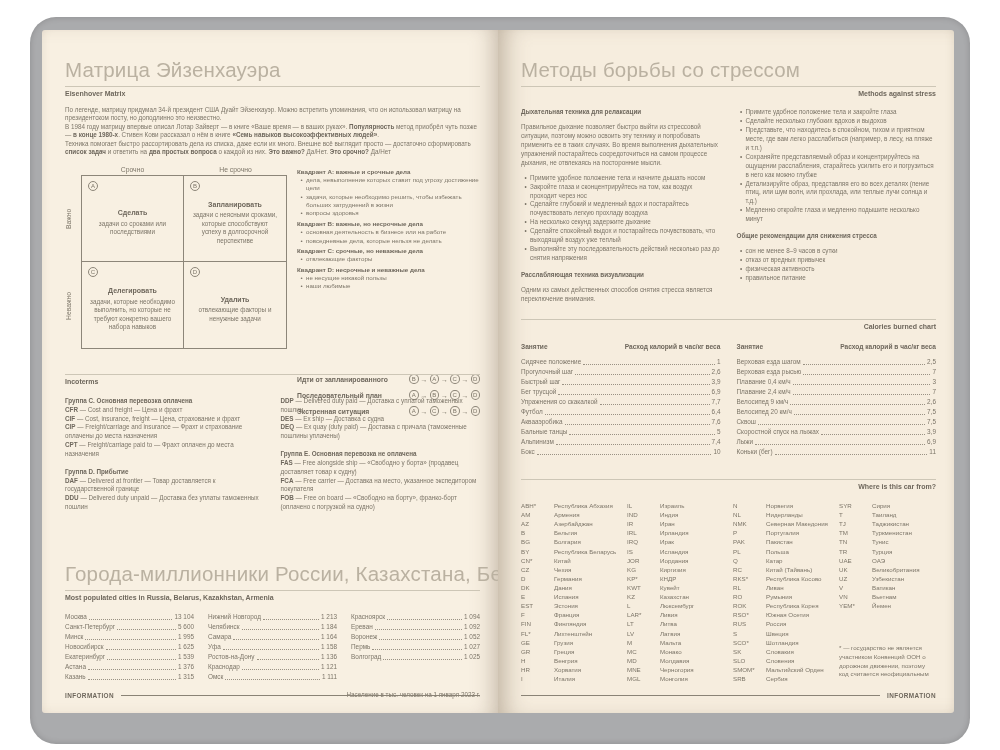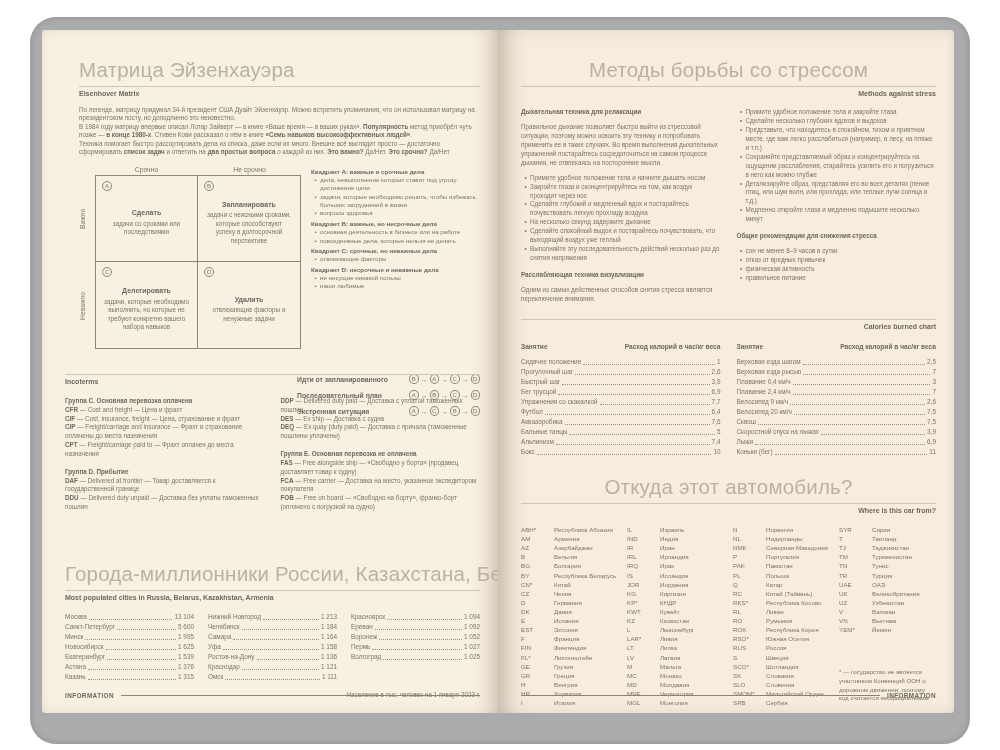--- a/index.html
+++ b/index.html
@@ -4,21 +4,21 @@
 <style>
   * { margin:0; padding:0; box-sizing:border-box; }
   html,body { width:1000px; height:750px; background:#ffffff; font-family:"Liberation Sans", sans-serif; position:relative; overflow:hidden; }
   .cover { position:absolute; left:30px; top:17px; width:940px; height:727px; background:#aaabad; border-radius:26px; box-shadow: inset 0 0 6px rgba(0,0,0,.18); }
   .page { position:absolute; top:30px; height:683px; }
   .page.left  { left:42px;  width:456px; background:#f8f0e2; box-shadow: inset -16px 0 22px -12px rgba(110,90,70,.38), inset 6px 0 10px -6px rgba(110,90,70,.12); border-radius:3px 0 0 3px; }
   .page.right { left:498px; width:456px; background:#f6edde; box-shadow: inset 18px 0 24px -12px rgba(110,90,70,.42), inset -6px 0 10px -6px rgba(110,90,70,.15); border-radius:0 3px 3px 0; }
   .inner { position:absolute; left:23px; right:18px; }
 
   .h1 { font-size:20.5px; color:#bab1a1; letter-spacing:.2px; white-space:nowrap; }
-  .h1.right { text-align:center; }
+  .h1.right { text-align:left; }
   .hrule { border:none; border-top:1px solid #cdc6b6; margin-top:4px; }
   .sub { font-size:7px; font-weight:bold; color:#6e675c; margin-top:3px; }
   .sub.right { text-align:right; }
 
   .body-txt { font-size:6.3px; line-height:1.34; color:#7c7568; }
   .b { font-weight:bold; color:#6e675c; }
   .para { margin:0; }
 
   
   .mx-wrap { display:flex; }
@@ -76,21 +76,21 @@
   .cname { flex:1; }
   .footnote { font-size:6.2px; line-height:1.4; color:#7c7568; margin-top:34px; }
 </style>
 </head>
 <body>
 
 <div class="cover"></div>
 
 <div class="page left">
 
-  <div class="inner" style="top:28px;margin-left:14px;">
+  <div class="inner" style="top:28px;">
     <div class="h1">Матрица Эйзенхауэра</div>
     <hr class="hrule">
     <div class="sub">Eisenhover Matrix</div>
     <div class="body-txt" style="margin-top:9px;">
         <div class="para"><span>По легенде, матрицу придумал 34-й президент США Дуайт Эйзенхауэр. Можно встретить упоминания, что он использовал матрицу на президентском посту, но доподлинно это неизвестно.</span></div>
         <div class="para"><span>В 1984 году матрицу впервые описал Лотар Зайверт — в книге «Ваше время — в ваших руках». </span><span class="b">Популярность</span><span> метод приобрёл чуть позже — </span><span class="b">в конце 1980-х</span><span>. Стивен Кови рассказал о нём в книге </span><span class="b">«Семь навыков высокоэффективных людей»</span><span>.</span></div>
         <div class="para"><span>Техника помогает быстро рассортировать дела из списка, даже если их много. Внешне всё выглядит просто — достаточно сформировать </span><span class="b">список задач</span><span> и ответить на </span><span class="b">два простых вопроса</span><span> о каждой из них. </span><span class="b">Это важно?</span><span> Да/Нет. </span><span class="b">Это срочно?</span><span> Да/Нет</span></div>
       </div>
 
     <div class="mx-wrap" style="margin-top:9px;">
@@ -553,21 +553,20 @@
               <span class="dname">Коньки (бег)</span>
               <span class="dfill"></span>
               <span class="dval">11</span>
             </div>
           </div>
       </div>
     </div>
   </div>
 
   <div class="inner" style="top:445px;">
-    <div class="h1 right">Откуда этот автомобиль?</div>
     <hr class="hrule">
     <div class="sub right">Where is this car from?</div>
     <div class="cols4" style="margin-top:11px;">
       <div>
           <div class="carrow">
             <span class="ccode">ABH*</span>
             <span class="cname">Республика Абхазия</span>
           </div>
           <div class="carrow">
             <span class="ccode">AM</span>

